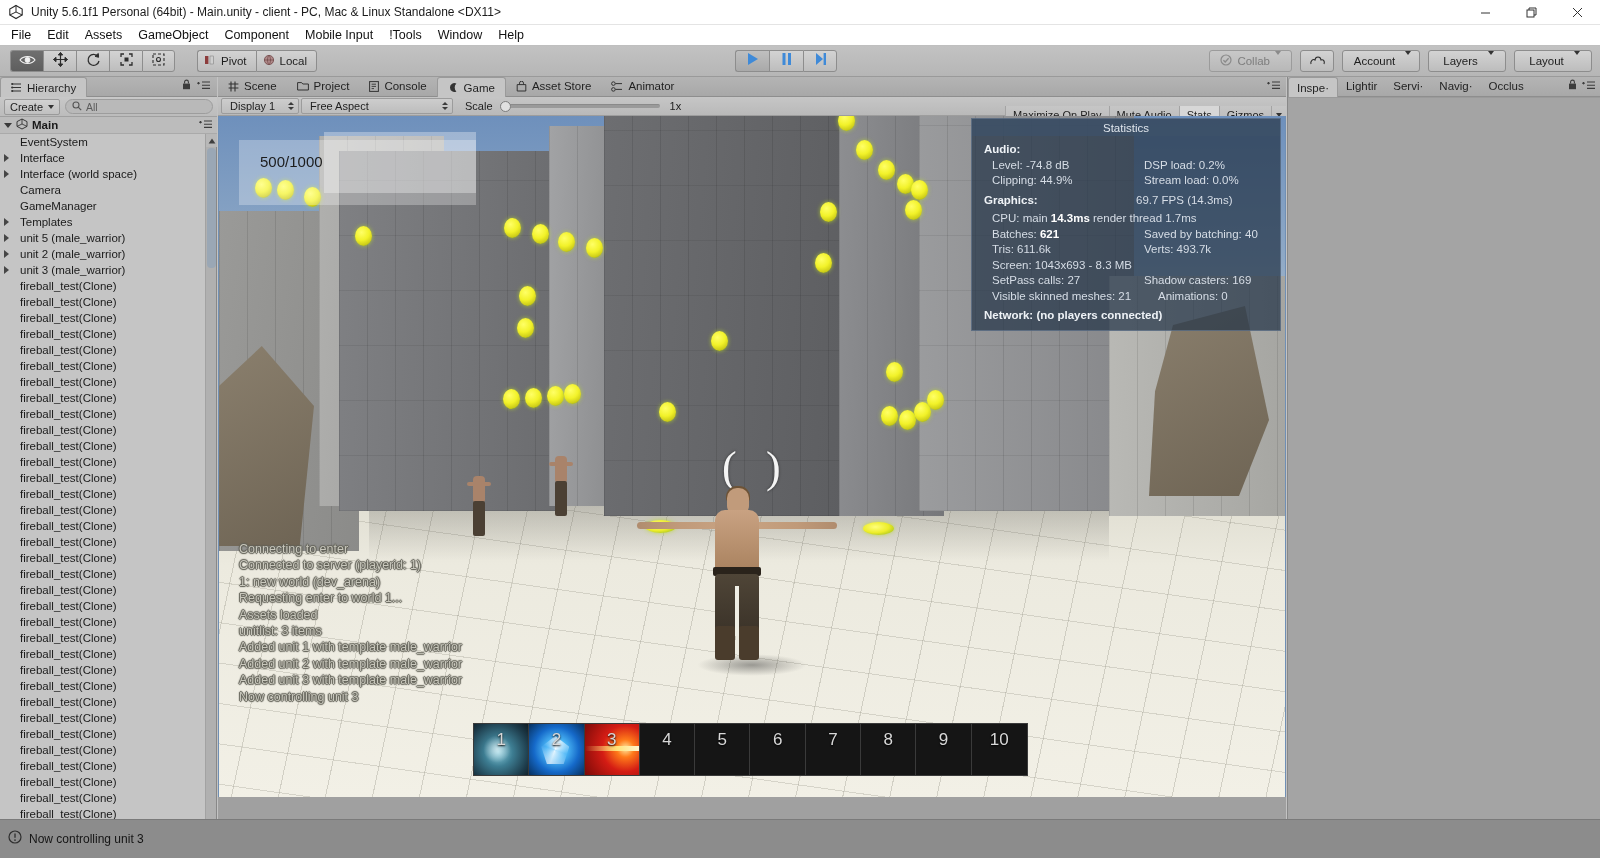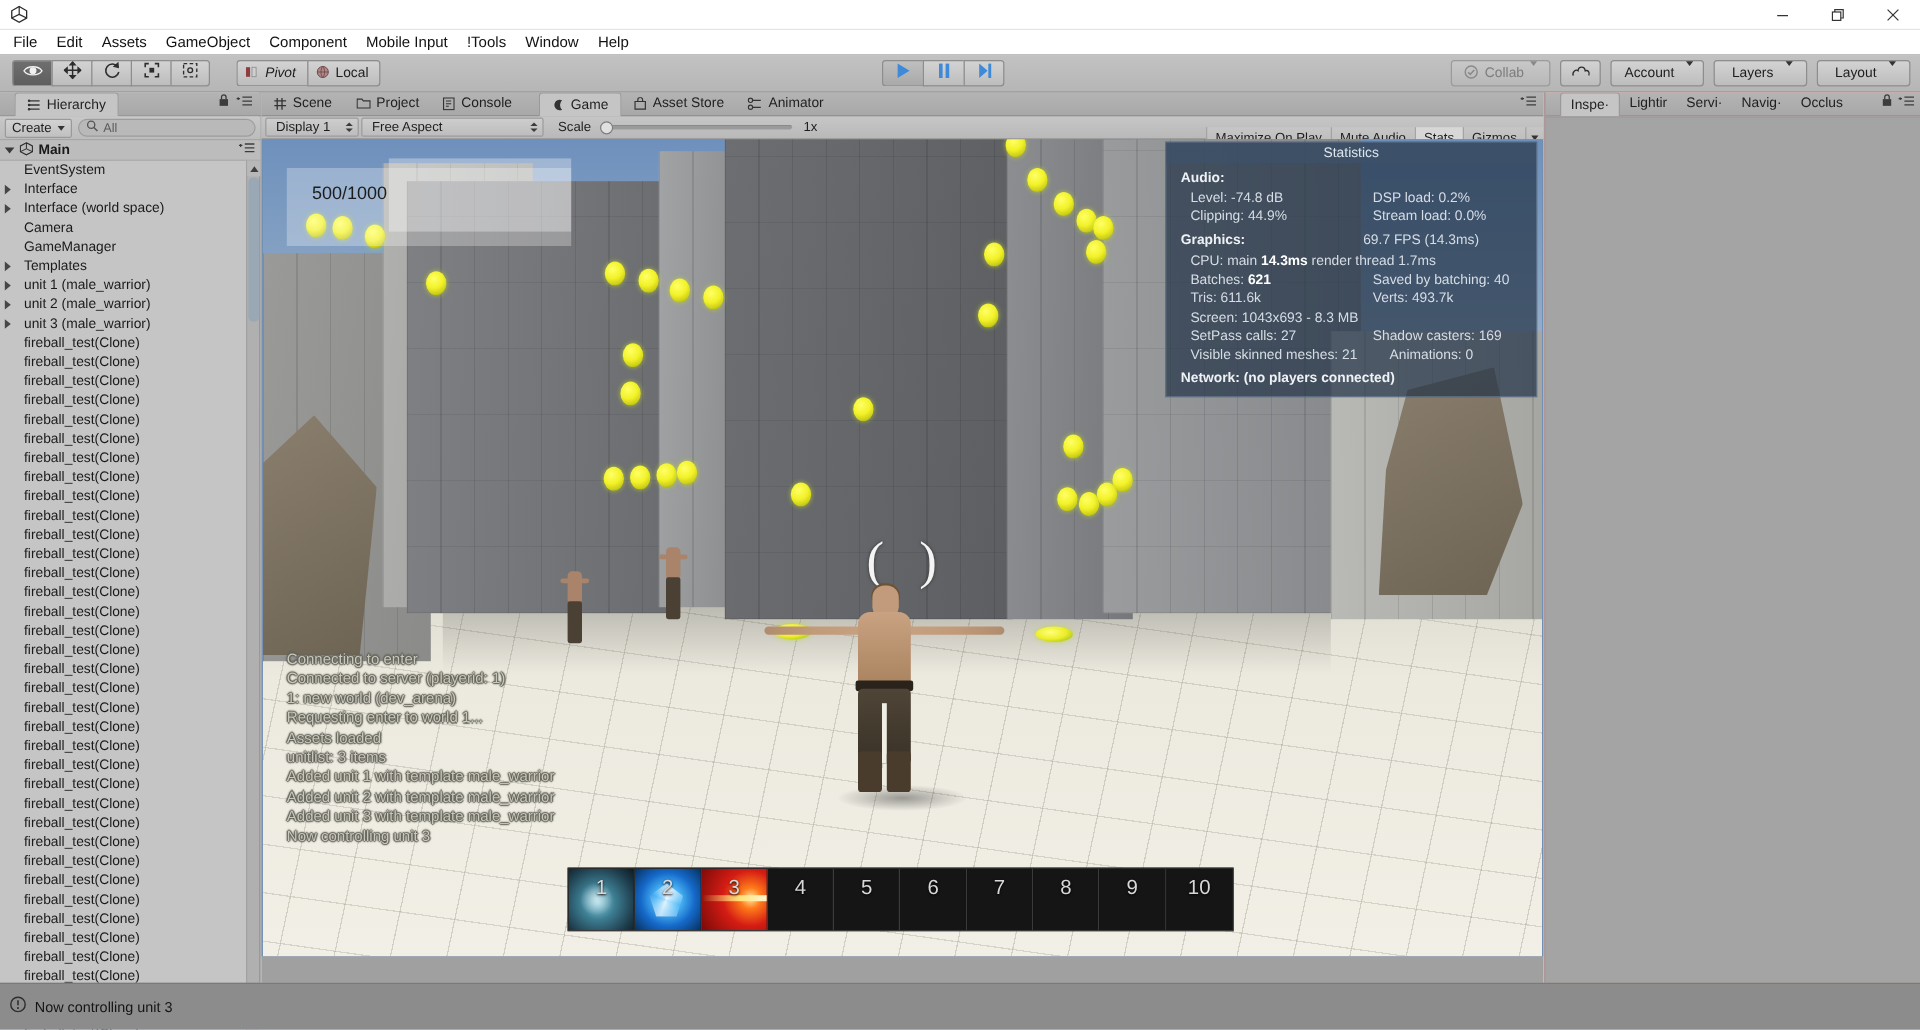--- a/index.html
+++ b/index.html
@@ -70,21 +70,21 @@
   .tool-btn svg { stroke:#2d2d2d; fill:none; }
 
   .pivot-group { display:flex; margin-left: 22px; }
   .pivot-btn {
     height: 22px; padding: 0 9px 0 6px;
     background: linear-gradient(#d3d3d3,#bdbdbd);
     border: 1px solid #8d8d8d;
     display: flex; align-items: center; gap: 5px;
     font-size: 11.5px; color: #1d1d1d;
   }
-  .pivot-btn.first { border-radius: 3px 0 0 3px; border-right: none; font-style: italic;}
+  .pivot-btn.first { border-radius: 3px 0 0 3px; border-right: none;}
   .pivot-btn.last { border-radius: 0 3px 3px 0; }
 
   .play-group { position:absolute; left: 735px; display:flex; }
   .play-btn {
     width: 34px; height: 22px;
     background: linear-gradient(#d3d3d3,#bdbdbd);
     border: 1px solid #8d8d8d; border-right: none;
     display:flex; align-items:center; justify-content:center;
   }
   .play-btn.first { border-radius:3px 0 0 3px; background: linear-gradient(#bfbfbf,#a9a9a9); }
@@ -123,21 +123,20 @@
     height:20px; padding: 0 10px;
     display:flex; align-items:center; gap:5px;
     font-size:11.5px; color:#1f1f1f; white-space:nowrap;
     background: transparent;
   }
   .tab.active {
     background: #c5c5c5;
     border-radius: 3px 3px 0 0;
     border: 1px solid #9a9a9a; border-bottom:none;
     margin-bottom:-1px;
-    margin-left:12px;
   }
   .tab .ic { display:flex; align-items:center; }
 
   
   .hier-panel {
     position:absolute; left:0; top:77px; width:217px; height:742px;
     background:#c5c5c5; border-right:1px solid #888;
   }
   .hier-tabrow { left:0; top:0; width:217px; }
   .hier-tabrow .lockarea { margin-left:auto; display:flex; align-items:center; gap:6px; padding:0 6px 2px 0; }
@@ -415,20 +414,21 @@
 
 <div id="app">
 
   <div class="titlebar">
     <div class="title-icon">
       <svg width="16" height="16" viewBox="0 0 16 16">
         <path d="M8 1.4 L14.2 5 L14.2 11 L8 14.6 L1.8 11 L1.8 5 Z" fill="none" stroke="#2a2a2a" stroke-width="1.1"></path>
         <path d="M8 1.4 L8 8 L1.8 11 M8 8 L14.2 11" fill="none" stroke="#2a2a2a" stroke-width="1"></path>
       </svg>
     </div>
+    <div class="title-text">Unity 5.6.1f1 Personal (64bit) - Main.unity - client - PC, Mac &amp; Linux Standalone &lt;DX11&gt;</div>
     <div class="win-controls">
       <div class="win-btn">
         <svg width="11" height="11" viewBox="0 0 11 11">
             <line x1="1" y1="6" x2="10" y2="6" stroke="#333" stroke-width="1"></line>
           </svg>
       </div>
       <div class="win-btn">
         <svg width="11" height="11" viewBox="0 0 11 11">
           <rect x="1" y="3" width="7" height="7" fill="none" stroke="#333" stroke-width="1"></rect>
           <path d="M3 3 V1 H10 V8 H8" fill="none" stroke="#333" stroke-width="1"></path>
@@ -671,21 +671,21 @@
         <div class="hier-row">
           <span class="arrow">
             <span class="tri-right"></span>
           </span>
           <span style="padding-left: 8px;">Templates</span>
         </div>
         <div class="hier-row">
           <span class="arrow">
             <span class="tri-right"></span>
           </span>
-          <span style="padding-left: 8px;">unit 1 (male_warrior)</span>
+          <span style="padding-left: 8px;">unit 5 (male_warrior)</span>
         </div>
         <div class="hier-row">
           <span class="arrow">
             <span class="tri-right"></span>
           </span>
           <span style="padding-left: 8px;">unit 2 (male_warrior)</span>
         </div>
         <div class="hier-row">
           <span class="arrow">
             <span class="tri-right"></span>

